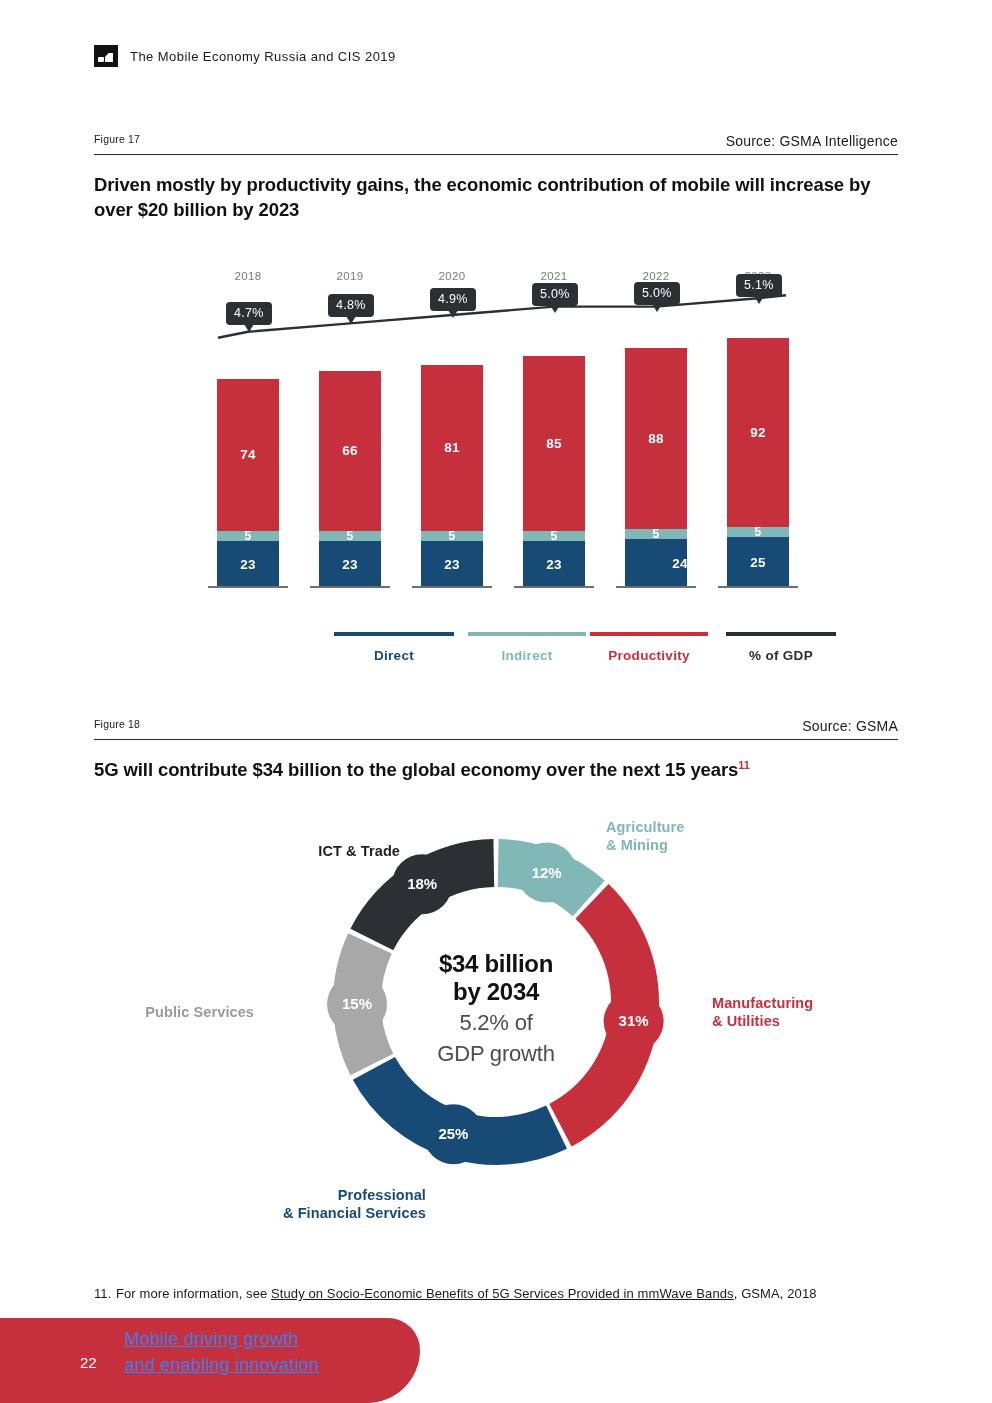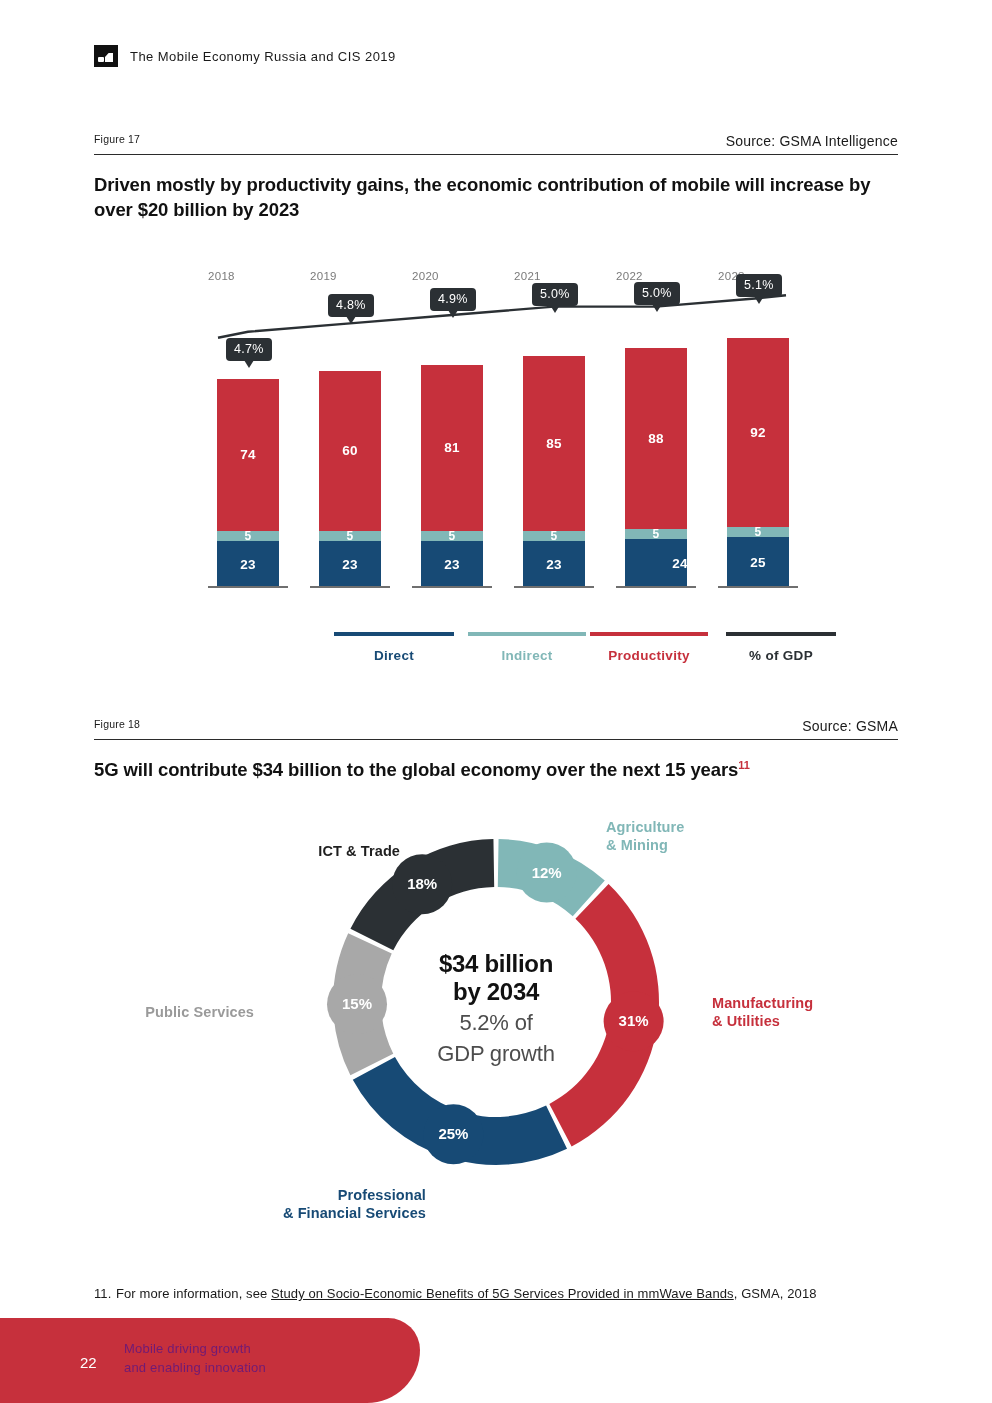--- a/index.html
+++ b/index.html
@@ -33,21 +33,21 @@
   .barchart { position:absolute; left:94px; top:258px; width:804px; height:420px; }
   .bars-area { position:absolute; left:0; top:0; width:804px; height:330px; }
   .bar-col { position:absolute; bottom:0; width:62px; }
   .seg { position:relative; width:100%; display:flex; align-items:center; justify-content:center; }
   .seg-val { color:#fff; font-weight:bold; font-size:13.5px; letter-spacing:.3px; }
   .seg-prod { background:#c6303c; }
   .seg-ind  { background:#81b7b7; }
   .seg-dir  { background:#174a75; }
   .seg-ind .seg-val { font-size:12px; }
   .bar-baseline { position:absolute; bottom:0; width:80px; height:1.6px; background:#6f6f6f; }
-  .axis-label { position:absolute; width:80px; font-size:11.5px; color:#7a7a7a; letter-spacing:.3px;}
+  .axis-label { position:absolute; width:80px; text-align:center; font-size:11.5px; color:#7a7a7a; letter-spacing:.3px;}
 
   .callout { position:absolute; background:#2b3034; color:#fff; border-radius:4px;
              padding:4px 8px 5px; font-size:12.5px; letter-spacing:.3px; white-space:nowrap; }
   .callout::after{ content:""; position:absolute; left:50%; margin-left:-5px; bottom:-7px;
              border-left:5px solid transparent; border-right:5px solid transparent;
              border-top:8px solid #2b3034; }
   .trendline { position:absolute; left:0; top:0; width:804px; height:330px; pointer-events:none; }
 
   
   .legend { position:absolute; left:94px; top:632px; width:804px; display:flex; }
@@ -64,22 +64,22 @@
   .seg-lab { position:absolute; font-size:14.5px; font-weight:bold; line-height:1.25; letter-spacing:.1px; }
 
   
   .footnote { position:absolute; left:94px; top:1286px; font-size:13px; color:#1a1a1a; letter-spacing:.1px;}
   .footnote .fn-num { display:inline-block; width:22px; }
   .footnote u { text-decoration:underline; }
 
   .footer-shape { position:absolute; left:0; bottom:0; width:420px; height:85px;
       background:#c6303c; border-top-right-radius:42px; border-bottom-right-radius:70px; }
   .footer-page { position:absolute; left:80px; bottom:32px; font-size:15px; color:#fff; }
-  .footer-text { position:absolute; left:124px; bottom:25px; font-size:13px; color:#701a75;
-      line-height:1.45; letter-spacing:.2px; }
+  .footer-text { position:absolute; left:124px; bottom:25px; font-size:18px; color:#3b82f6;
+      line-height:1.45; letter-spacing:.2px;text-decoration:underline; }
 </style>
 </head>
 <body>
 
 <div class="page">
 
   <div class="doc-header">
     <span class="logo-mark"></span>
     <span class="doc-header-title">The Mobile Economy Russia and CIS 2019</span>
   </div>
@@ -104,21 +104,21 @@
           <div class="seg seg-ind" style="height: 10.25px;">
             <span class="seg-val">5</span>
           </div>
           <div class="seg seg-dir" style="height: 47.15px;">
             <span class="seg-val">23</span>
           </div>
         </div>
         <div class="bar-baseline" style="left: 114px;"></div>
         <div class="bar-col" style="left: 225px; height: 217.3px;">
           <div class="seg seg-prod" style="height: 159.9px;">
-            <span class="seg-val">60</span>
+            <span class="seg-val">66</span>
           </div>
           <div class="seg seg-ind" style="height: 10.25px;">
             <span class="seg-val">5</span>
           </div>
           <div class="seg seg-dir" style="height: 47.15px;">
             <span class="seg-val">23</span>
           </div>
         </div>
         <div class="bar-baseline" style="left: 216px;"></div>
         <div class="bar-col" style="left: 327px; height: 223.45px;">
@@ -263,19 +263,19 @@
     <span class="fn-num">11.</span><span>For more information, see </span><u>Study on Socio-Economic Benefits of 5G Services Provided in mmWave Bands</u><span>, GSMA, 2018</span>
   </div>
 
   <div class="footer-shape"></div>
   <div class="footer-page">22</div>
   <div class="footer-text">
     <div>Mobile driving growth</div>
     <div>and enabling innovation</div>
   </div>
 
-<div class="callout" style="left: 226px; top: 302px; margin-top: 36px;">4.7%</div>
+<div class="callout" style="left: 226px; top: 302px;">4.7%</div>
     <div class="callout" style="left: 328px; top: 294px;">4.8%</div>
     <div class="callout" style="left: 430px; top: 288px;">4.9%</div>
     <div class="callout" style="left: 532px; top: 283px;">5.0%</div>
     <div class="callout" style="left: 634px; top: 282px;">5.0%</div>
     <div class="callout" style="left: 736px; top: 274px;">5.1%</div>
   </div>
 
 </body></html>

